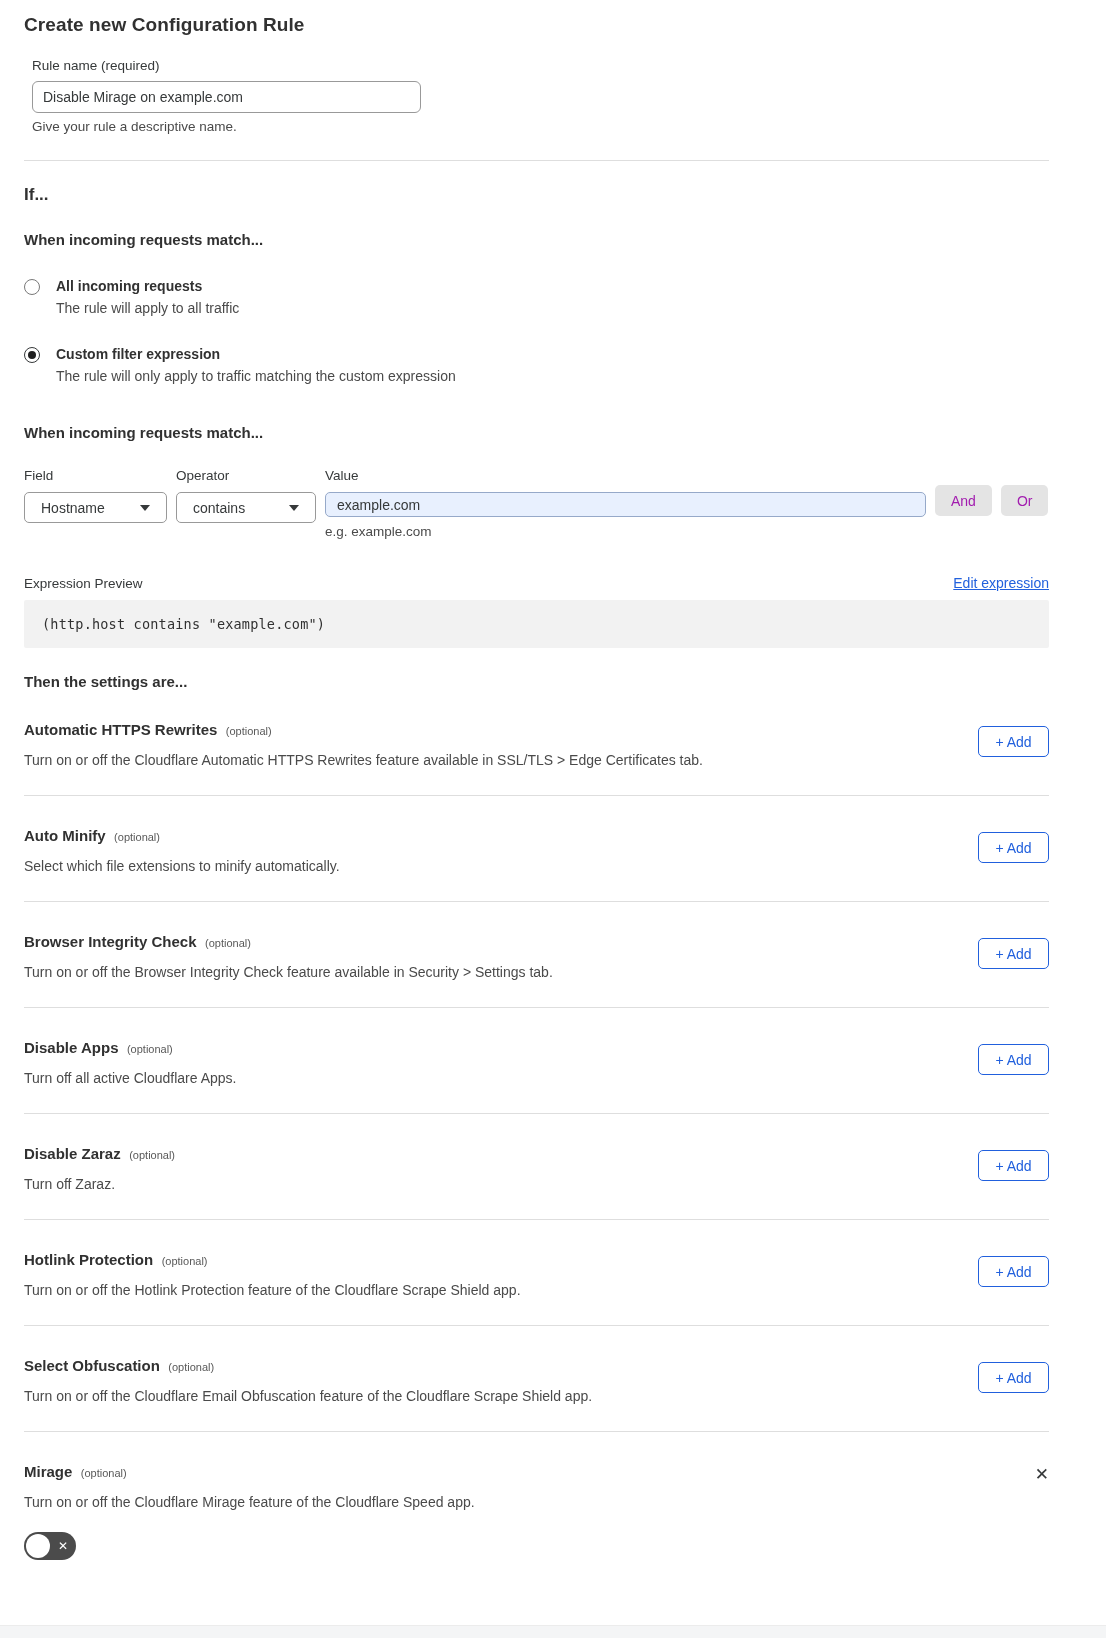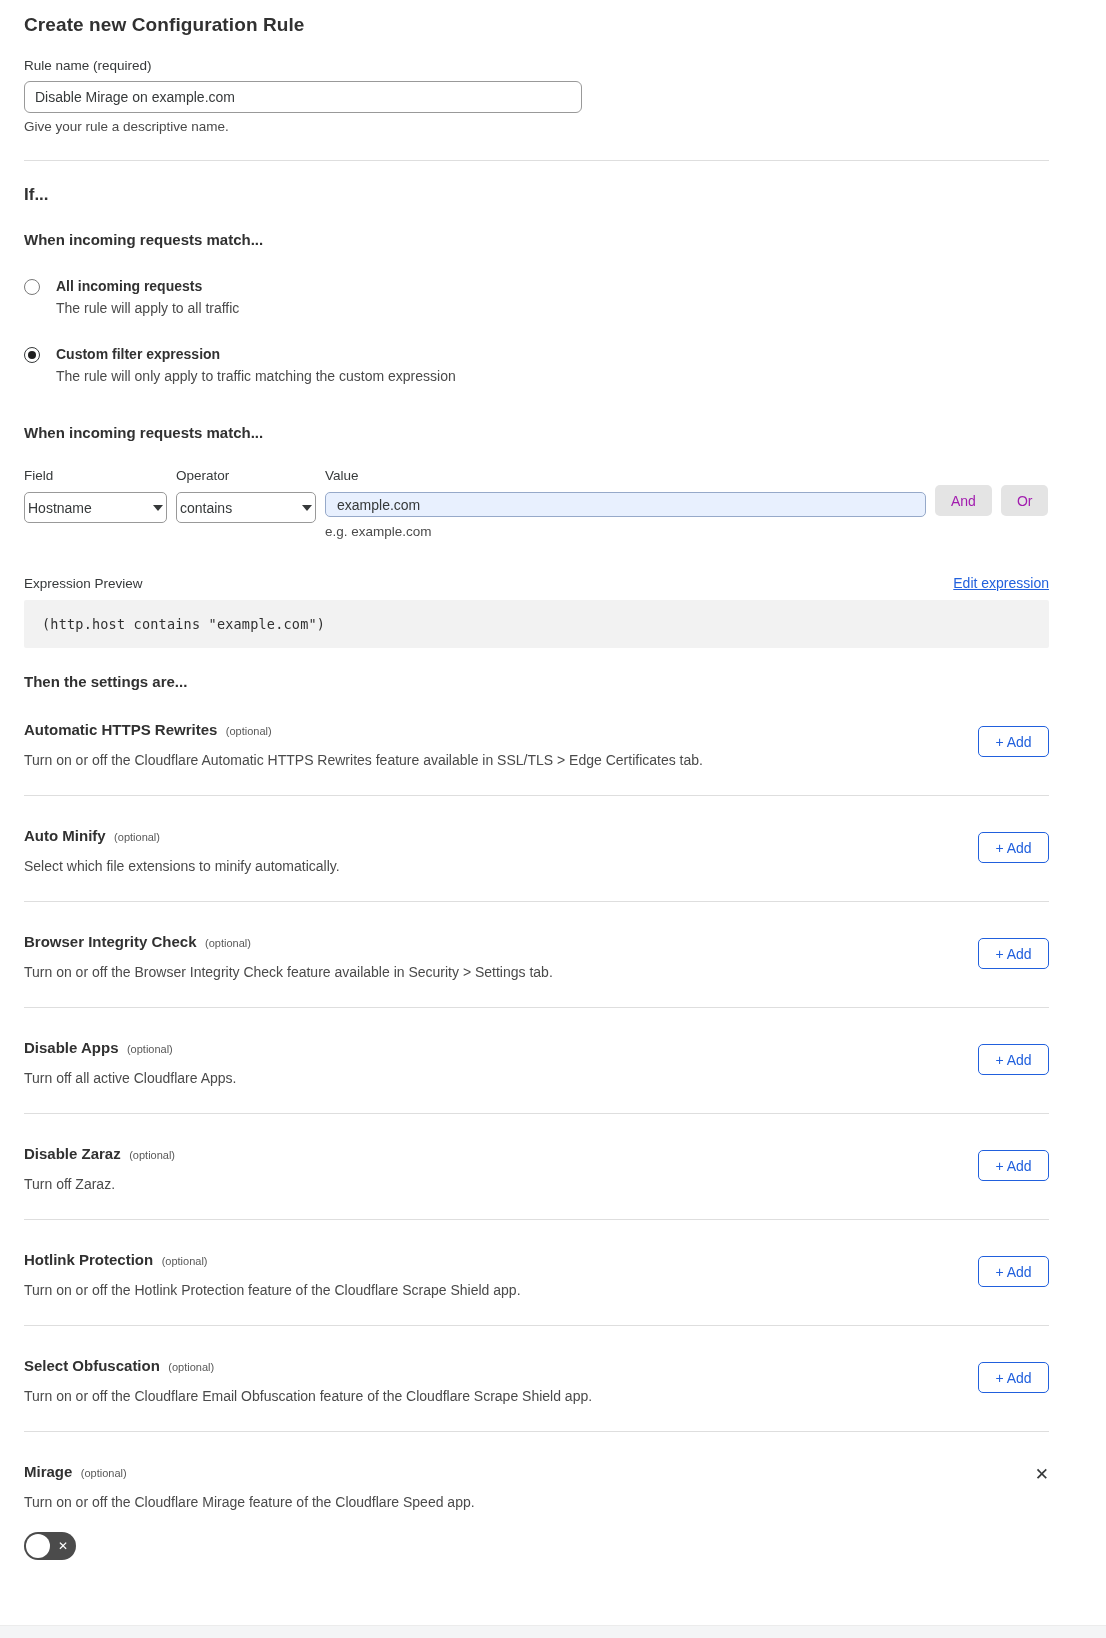--- a/index.html
+++ b/index.html
@@ -9,24 +9,24 @@
     color: #36393a;
     position: relative;
     height: 1638px;
     overflow: hidden;
   }
   .container { padding: 14px 57px 0 24px; }
 
   h1.page-title { font-size: 19px; font-weight: 700; color: #313131; letter-spacing: .1px; }
 
   
-  .rule-name-section { margin-top: 22px; }
+  .rule-name-section { margin-top: 22px; margin-left: 8px; }
   .field-label { font-size: 13.5px; color: #36393a; margin-bottom: 8px; }
   .text-input {
-    width: 558px; height: 32px;
+    width: 389px; height: 32px;
     border: 1px solid #999; border-radius: 6px;
     padding: 0 10px; font-size: 14px; color: #36393a;
     font-family: "Liberation Sans", sans-serif;
     background: #fff; outline: none; display: block;
   }
   .help-text { font-size: 13.5px; color: #4a4a4a; margin-top: 6px; }
 
   .divider { border: none; border-top: 1px solid #dedede; margin-top: 26px; }
 
   
@@ -47,21 +47,21 @@
   .radio-label { font-size: 14px; font-weight: 700; color: #313131; }
   .radio-desc { font-size: 14px; color: #4a4a4a; margin-top: 6px; }
 
   
   .builder-row { display: flex; align-items: flex-start; margin-top: 18px; }
   .builder-col { margin-right: 9px; }
   .control-label { font-size: 13.5px; color: #36393a; margin-bottom: 9px; margin-top: 9px; }
   .select {
     height: 31px; border: 1px solid #999; border-radius: 5px; background: #fff;
     display: flex; align-items: center; justify-content: space-between;
-    padding: 0 3px; font-size: 14px; color: #36393a; cursor: pointer;
+    padding: 0 16px; font-size: 14px; color: #36393a; cursor: pointer;
   }
   .select .caret {
     width: 0; height: 0; border-left: 5px solid transparent;
     border-right: 5px solid transparent; border-top: 6px solid #36393a;
   }
   .w-field { width: 143px; }
   .w-operator { width: 140px; }
   .value-input {
     width: 601px; height: 25px;
     border: 1px solid #96a9c9; border-radius: 5px;

